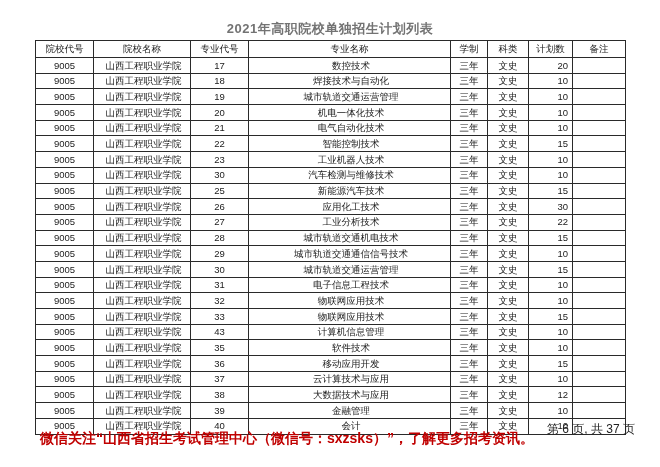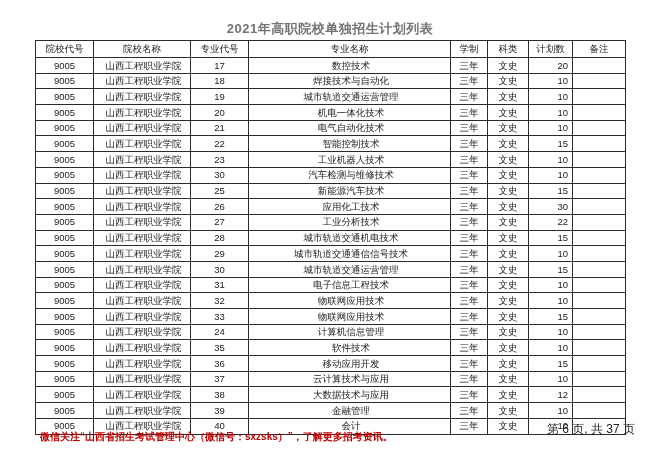--- a/index.html
+++ b/index.html
@@ -54,21 +54,21 @@
   .plan-table td.c4,
   .plan-table td.c5 { text-align: center; }
   .plan-table td.c1,
   .plan-table td.c3 { text-align: center; padding-left: 3px; }
   .plan-table td.c6 { text-align: right; padding-right: 4px; }
   .plan-table td.c7 { text-align: left; }
   .footer-left {
     position: absolute;
     top: 430px;
     left: 40px;
-    font-size: 10px;
+    font-size: 14px;
     font-weight: bold;
     color: #c00000;
     white-space: nowrap;
   }
   .footer-right {
     position: absolute;
     top: 421px;
     right: 25px;
     font-size: 12px;
     color: #222222;
@@ -270,21 +270,21 @@
         <td class="c2">33</td>
         <td class="c3">物联网应用技术</td>
         <td class="c4">三年</td>
         <td class="c5">文史</td>
         <td class="c6">15</td>
         <td class="c7"></td>
       </tr>
       <tr>
         <td class="c0">9005</td>
         <td class="c1">山西工程职业学院</td>
-        <td class="c2">24</td>
+        <td class="c2">43</td>
         <td class="c3">计算机信息管理</td>
         <td class="c4">三年</td>
         <td class="c5">文史</td>
         <td class="c6">10</td>
         <td class="c7"></td>
       </tr>
       <tr>
         <td class="c0">9005</td>
         <td class="c1">山西工程职业学院</td>
         <td class="c2">35</td>

